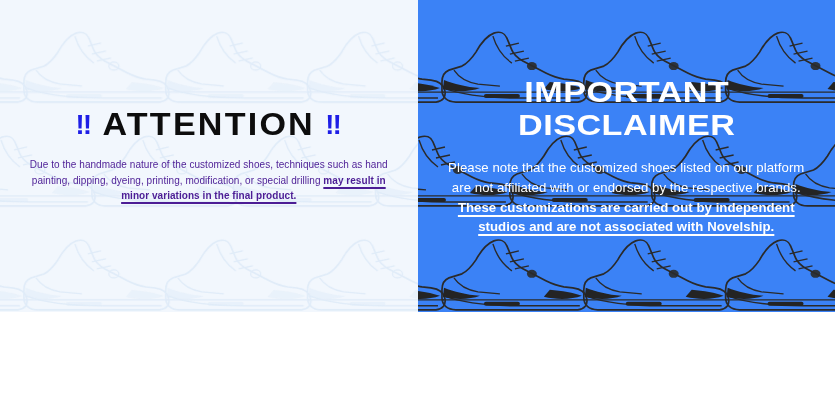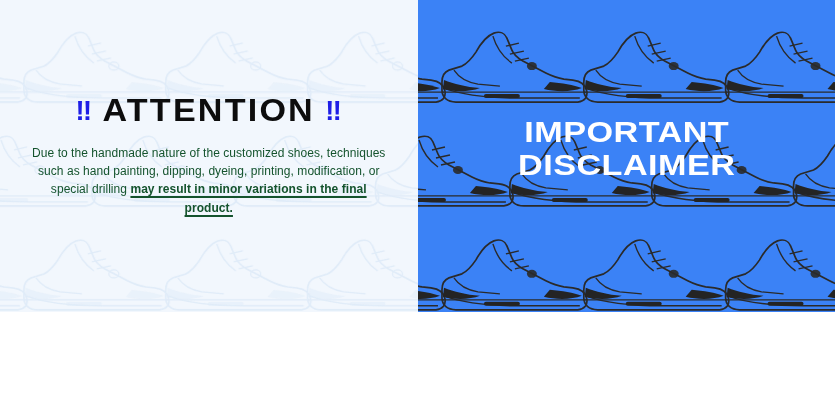--- a/index.html
+++ b/index.html
@@ -63,23 +63,23 @@
     font-size:27px;
     letter-spacing:0;
     vertical-align:1px;
     display:inline-block;
     transform:scaleX(0.92);
   }
   .bangs.left  { margin-right:9px; }
   .bangs.right { margin-left:9px; }
 
   .body-light {
-    font-size:12px;
+    font-size:10px;
     line-height:1.52;
-    color:#14532d;
+    color:#4c1d95;
     letter-spacing:0.05px;
   }
 
   .body-dark {
     font-size:13.2px;
     line-height:1.50;
     color:#ffffff;
     letter-spacing:0.05px;
   }
 
@@ -221,17 +221,18 @@
       </svg>
     </div>
 
     <div class="content">
 
       <h1 class="heading-disclaimer">
         <span class="hl">IMPORTANT</span>
         <span class="hl">DISCLAIMER</span>
       </h1>
 
+      <p class="body-dark"><span>Please note that the customized shoes listed on our platform are not affiliated with or endorsed by the respective brands. </span><span class="emph">These customizations are carried out by independent studios and are not associated with Novelship.</span></p>
 
     </div>
   </section>
 
 </div>
 
 </body></html>

